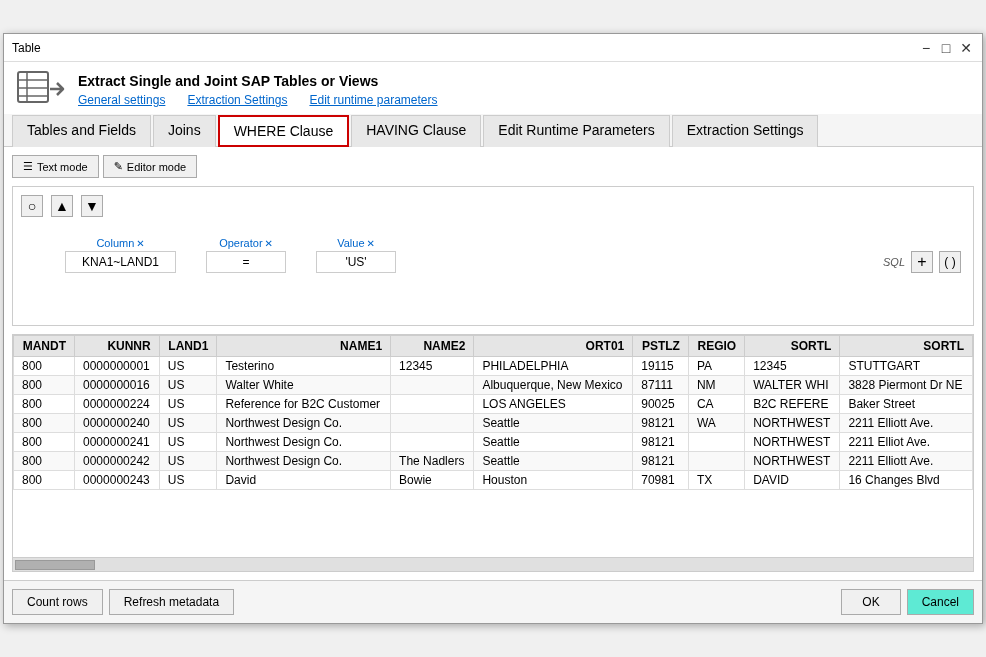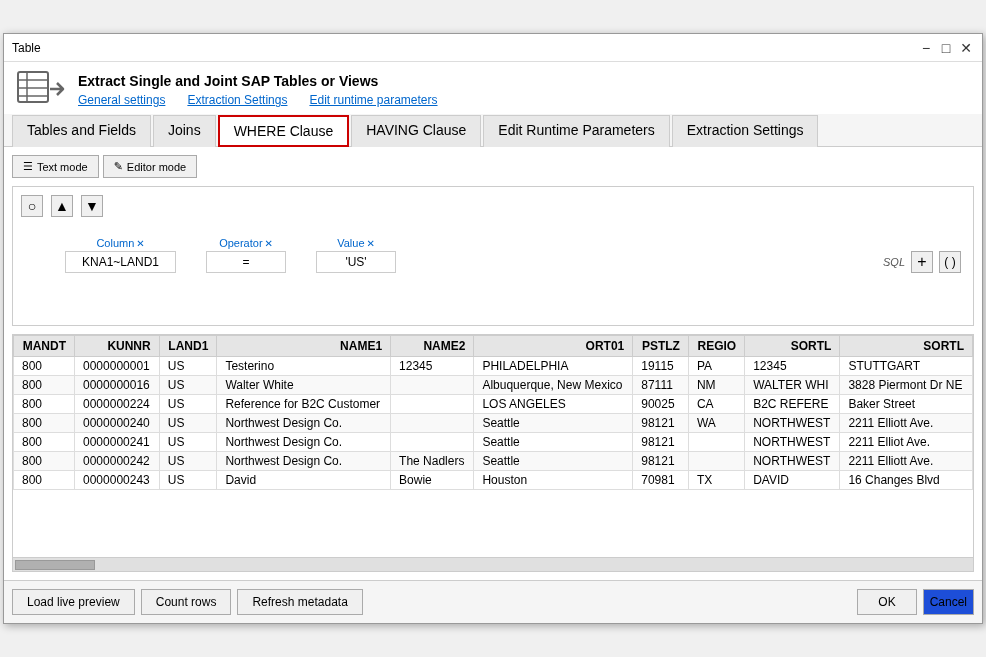--- a/index.html
+++ b/index.html
@@ -274,23 +274,23 @@
       gap: 6px;
     }
     .ok-btn {
       padding: 5px 20px;
       border: 1px solid #aaa;
       background: #f0f0f0;
       cursor: pointer;
       font-size: 12px;
     }
     .cancel-btn {
-      padding: 5px 6px;
+      padding: 5px 14px;
       border: 1px solid #aaa;
-      background: #1d4ed8;
+      background: #5eead4;
       cursor: pointer;
       font-size: 12px;
     }
     .scrollbar-h {
       height: 14px;
       background: #e0e0e0;
       border-top: 1px solid #ccc;
       display: flex;
       align-items: center;
     }
@@ -523,21 +523,20 @@
         </table>
       </div>
       <div class="scrollbar-h">
         <div class="scrollbar-thumb"></div>
       </div>
     </div>
   </div>
 
   <div class="footer">
     <div class="footer-left">
-      <button class="footer-btn">Load live preview</button>
       <button class="footer-btn">Count rows</button>
       <button class="footer-btn">Refresh metadata</button>
     </div>
     <div class="footer-right">
       <button class="ok-btn">OK</button>
       <button class="cancel-btn">Cancel</button>
     </div>
   </div>
 </div>
 

